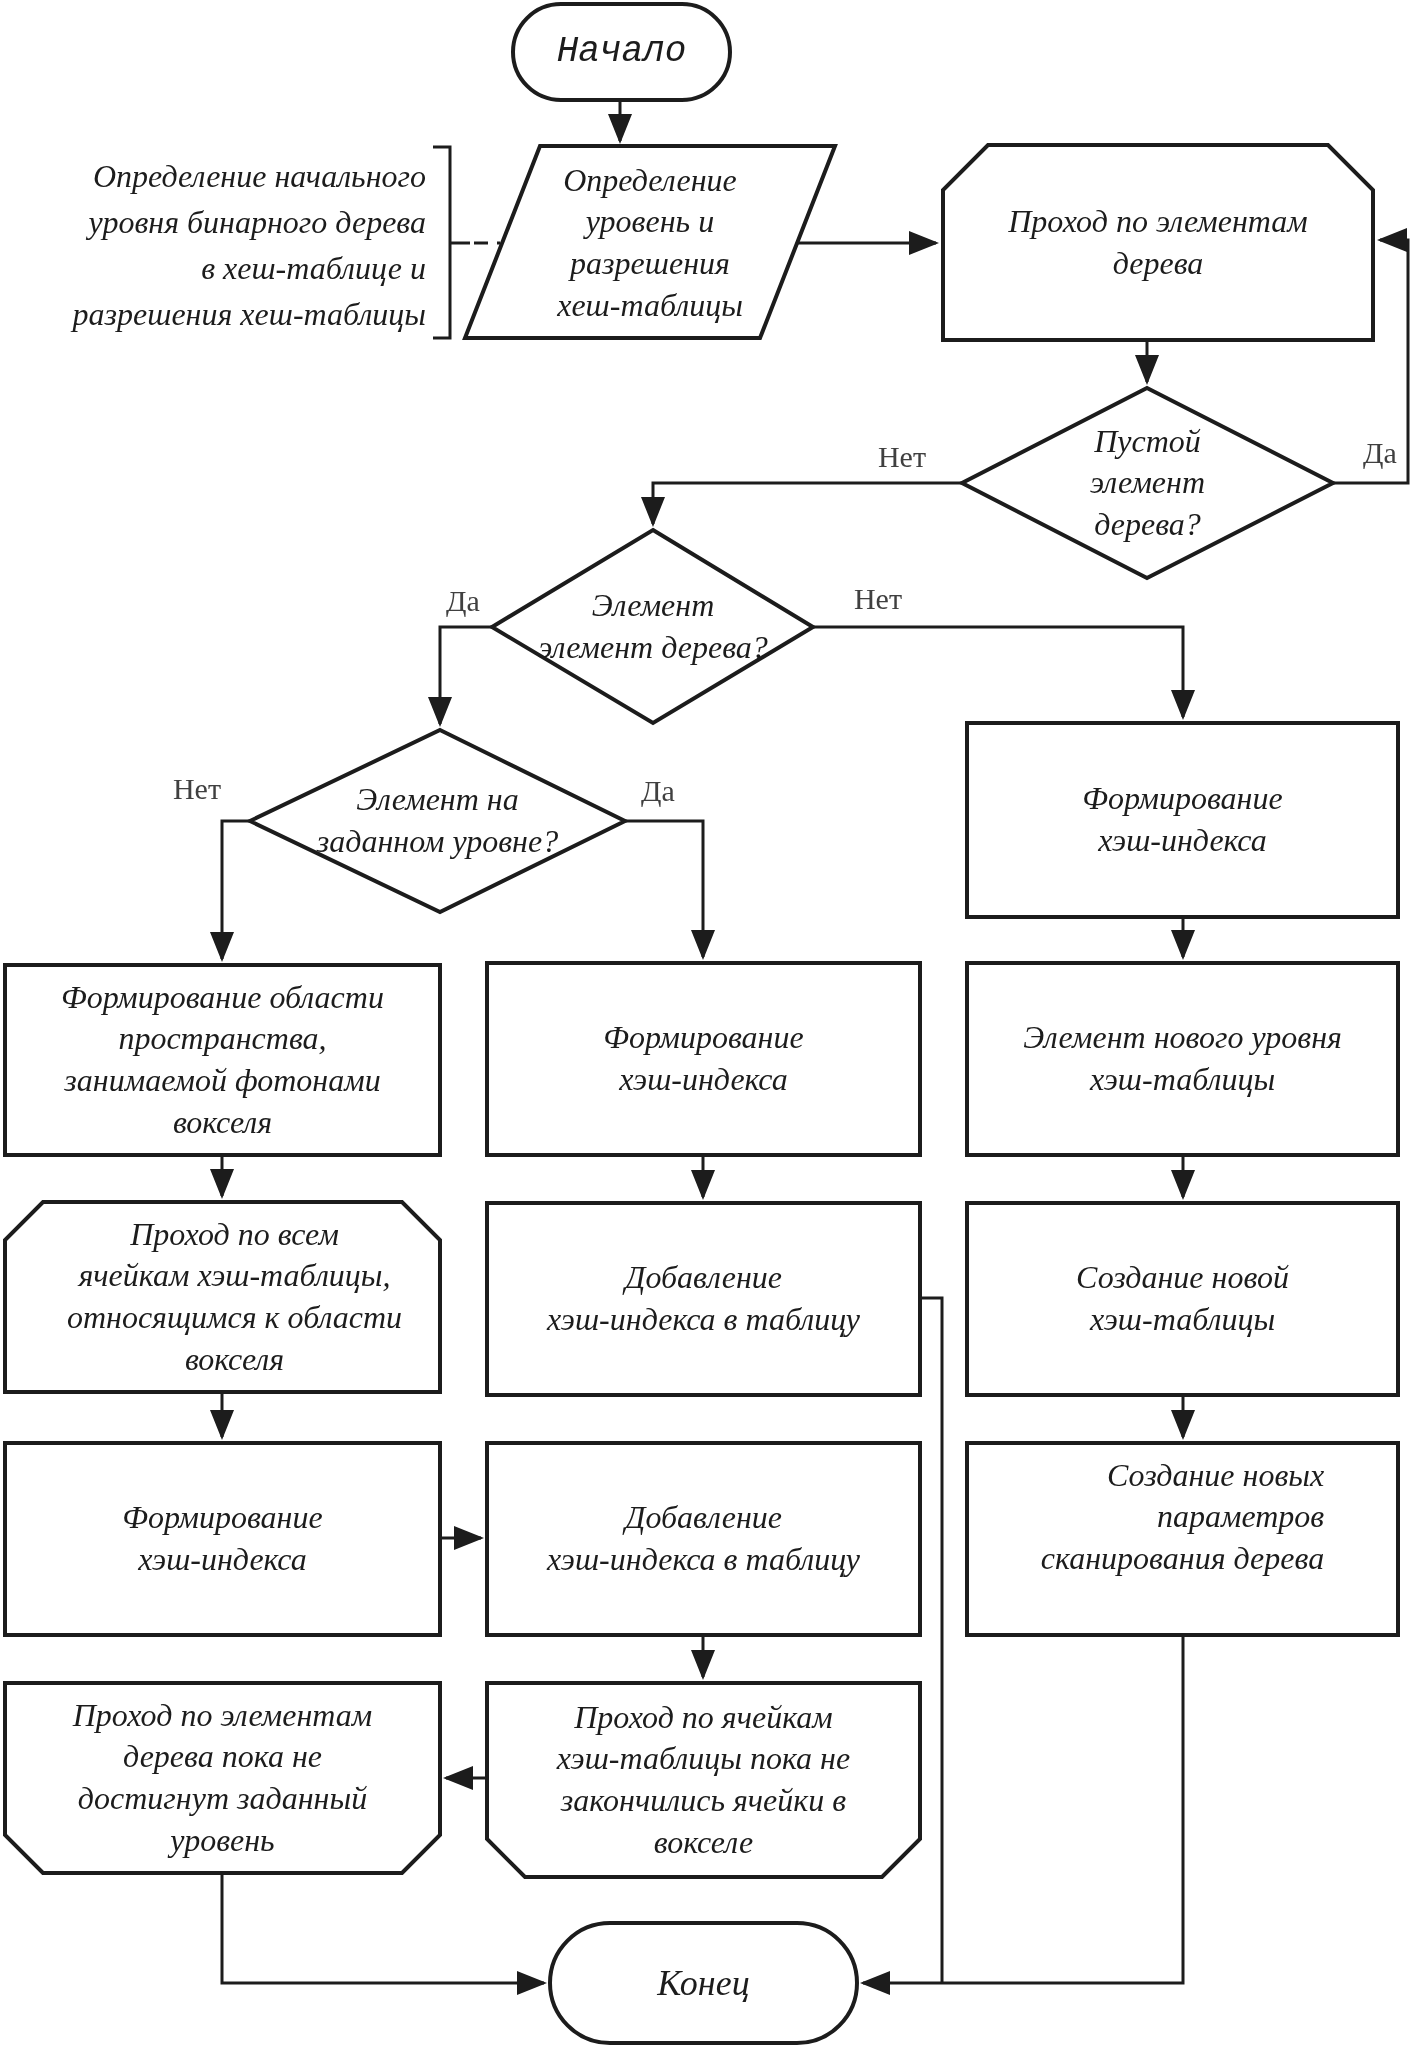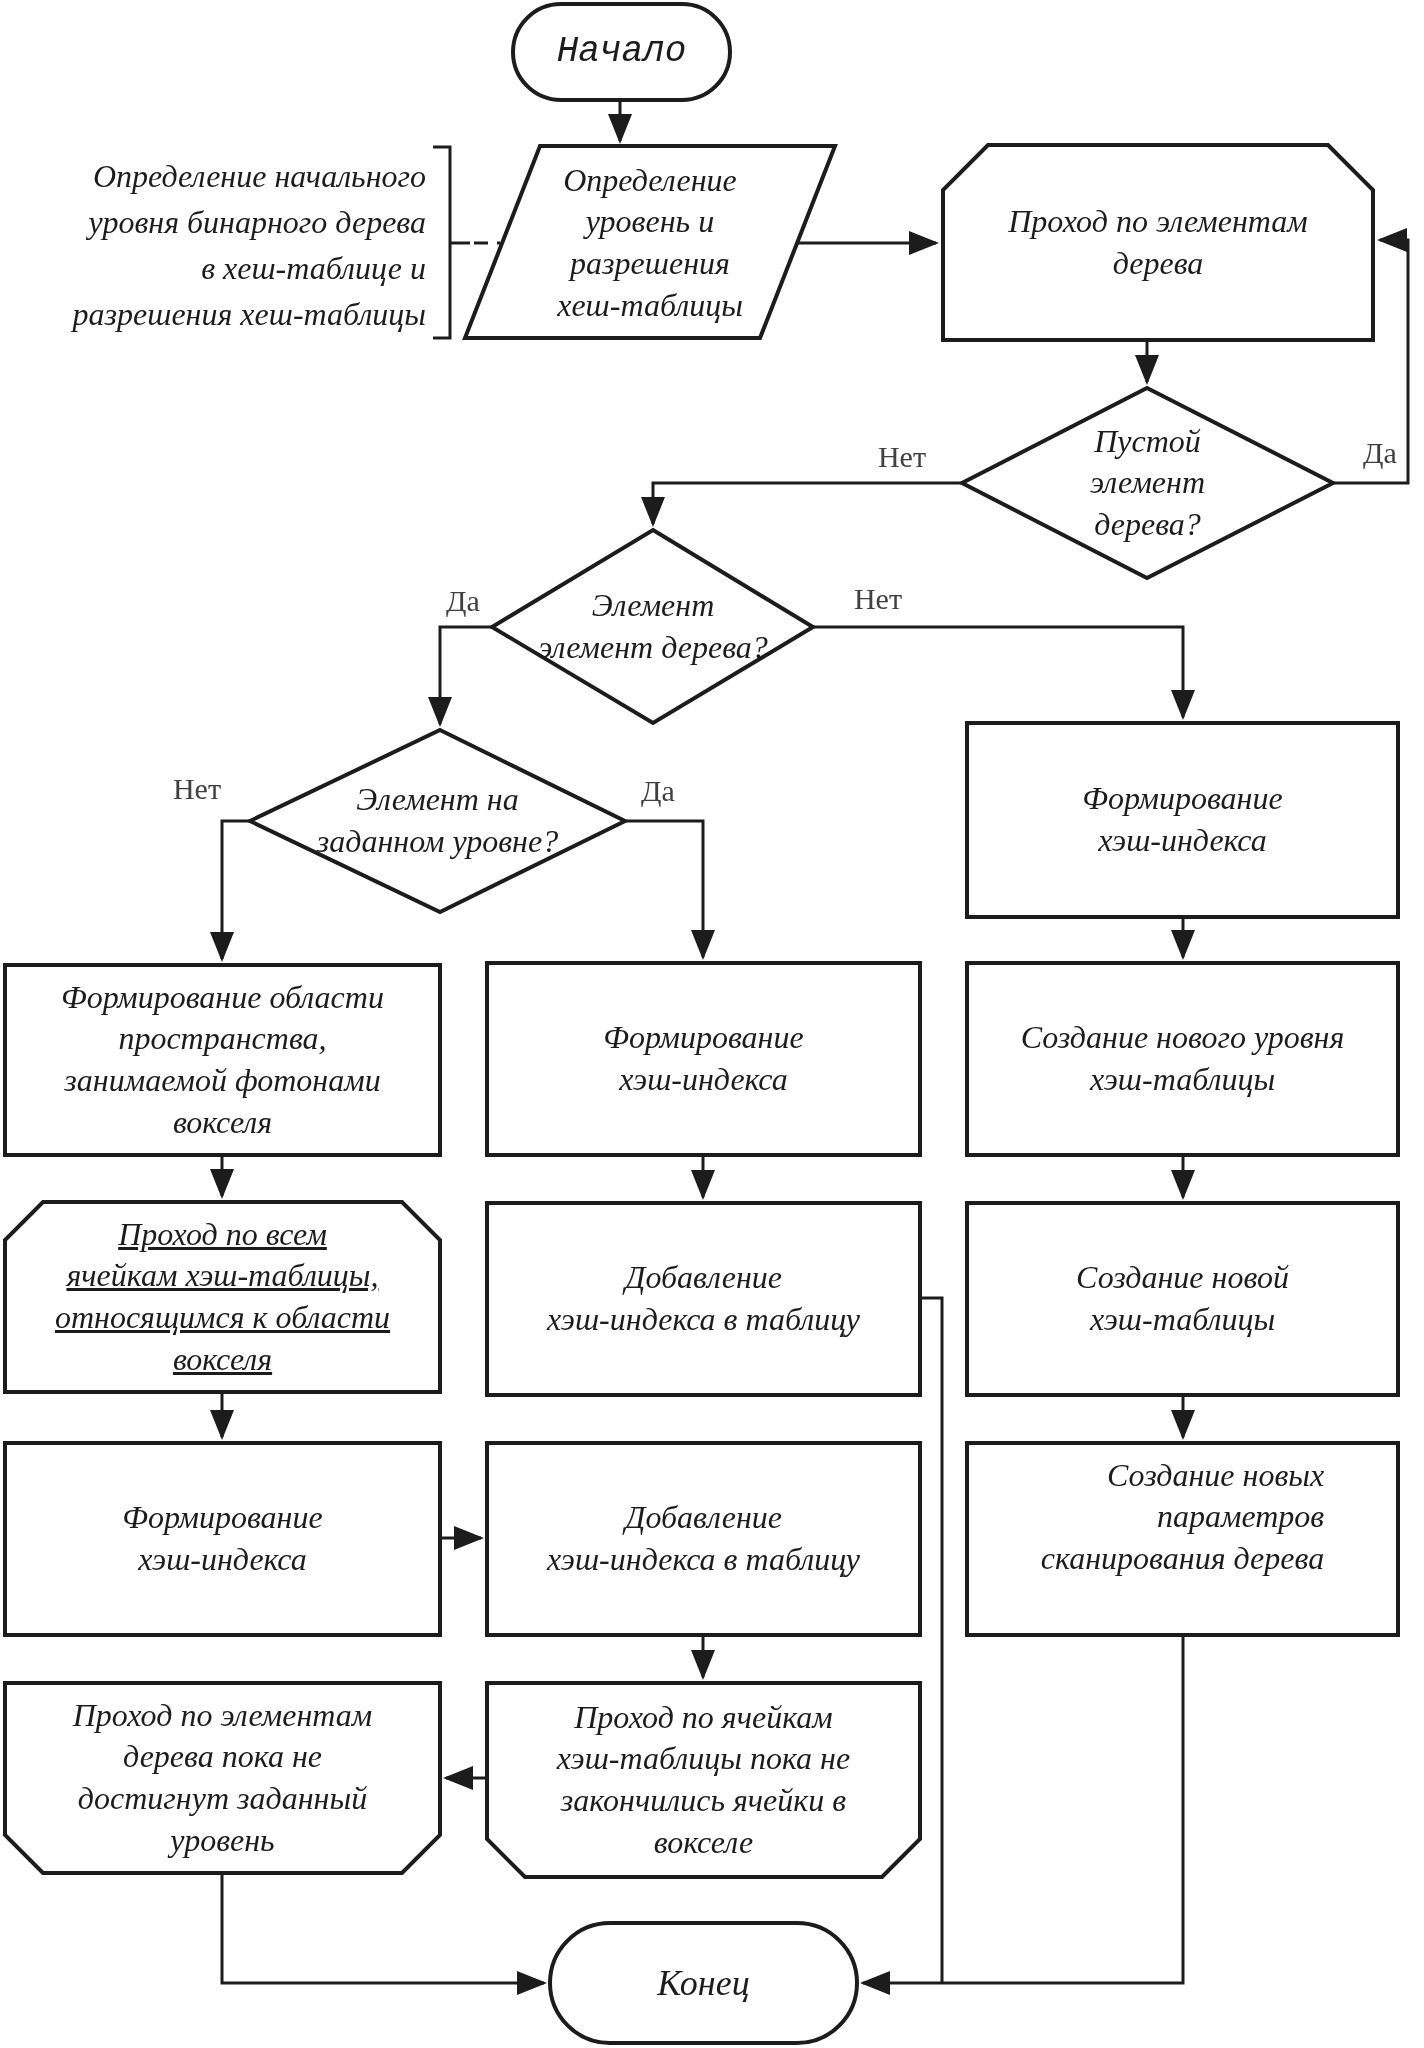--- a/index.html
+++ b/index.html
@@ -99,21 +99,21 @@
 элемент
 дерева?</div>
   <div class="node-text" style="left:492px;top:530px;width:322px;height:193px;">Элемент
 элемент дерева?</div>
   <div class="node-text" style="left:250px;top:730px;width:375px;height:182px;">Элемент на
 заданном уровне?</div>
   <div class="node-text" style="left:5px;top:965px;width:435px;height:190px;">Формирование области
 пространства,
 занимаемой фотонами
 вокселя</div>
-  <div class="node-text" style="left:5px;top:1202px;width:435px;height:190px;text-decoration:underline;">Проход по всем
+  <div class="node-text" style="left:17px;top:1202px;width:435px;height:190px;">Проход по всем
 ячейкам хэш-таблицы,
 относящимся к области
 вокселя</div>
   <div class="node-text" style="left:5px;top:1443px;width:435px;height:192px;">Формирование
 хэш-индекса</div>
   <div class="node-text" style="left:5px;top:1683px;width:435px;height:190px;">Проход по элементам
 дерева пока не
 достигнут заданный
 уровень</div>
   <div class="node-text" style="left:487px;top:963px;width:433px;height:192px;">Формирование
@@ -121,21 +121,21 @@
   <div class="node-text" style="left:487px;top:1203px;width:433px;height:192px;">Добавление
 хэш-индекса в таблицу</div>
   <div class="node-text" style="left:487px;top:1443px;width:433px;height:192px;">Добавление
 хэш-индекса в таблицу</div>
   <div class="node-text" style="left:487px;top:1683px;width:433px;height:194px;">Проход по ячейкам
 хэш-таблицы пока не
 закончились ячейки в
 вокселе</div>
   <div class="node-text" style="left:967px;top:723px;width:431px;height:194px;">Формирование
 хэш-индекса</div>
-  <div class="node-text" style="left:967px;top:963px;width:431px;height:192px;">Создание нового уровня
+  <div class="node-text" style="left:967px;top:963px;width:431px;height:192px;">Элемент нового уровня
 хэш-таблицы</div>
   <div class="node-text" style="left:967px;top:1203px;width:431px;height:192px;">Создание новой
 хэш-таблицы</div>
   <div class="node-text" style="left:967px;top:1421px;width:431px;height:192px;text-align:right;">Создание новых
 параметров
 сканирования дерева</div>
   <div class="node-text terminator-text" style="left:550px;top:1923px;width:307px;height:120px;">Конец</div>
 
   <div class="edge-label" style="left:852px;top:431px;">Нет</div>
   <div class="edge-label" style="left:1330px;top:427px;">Да</div>

